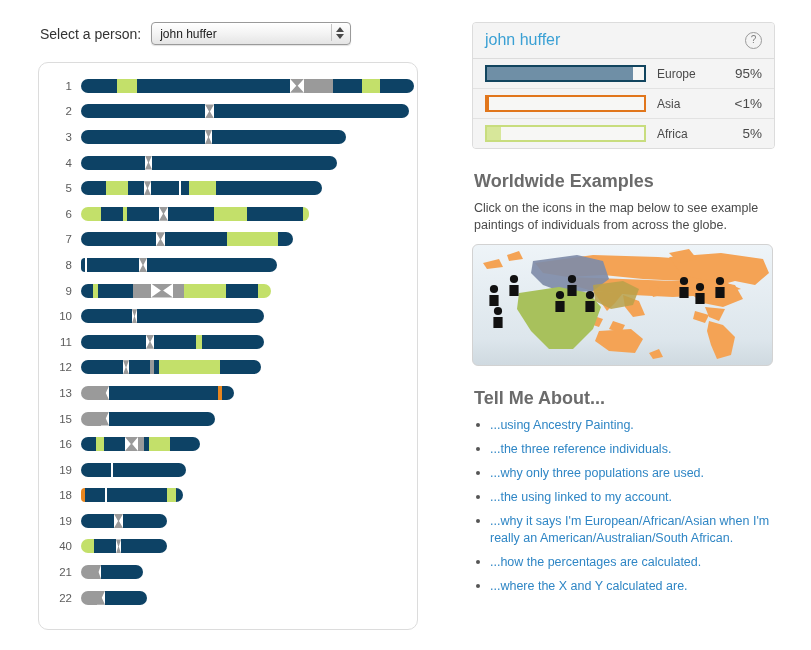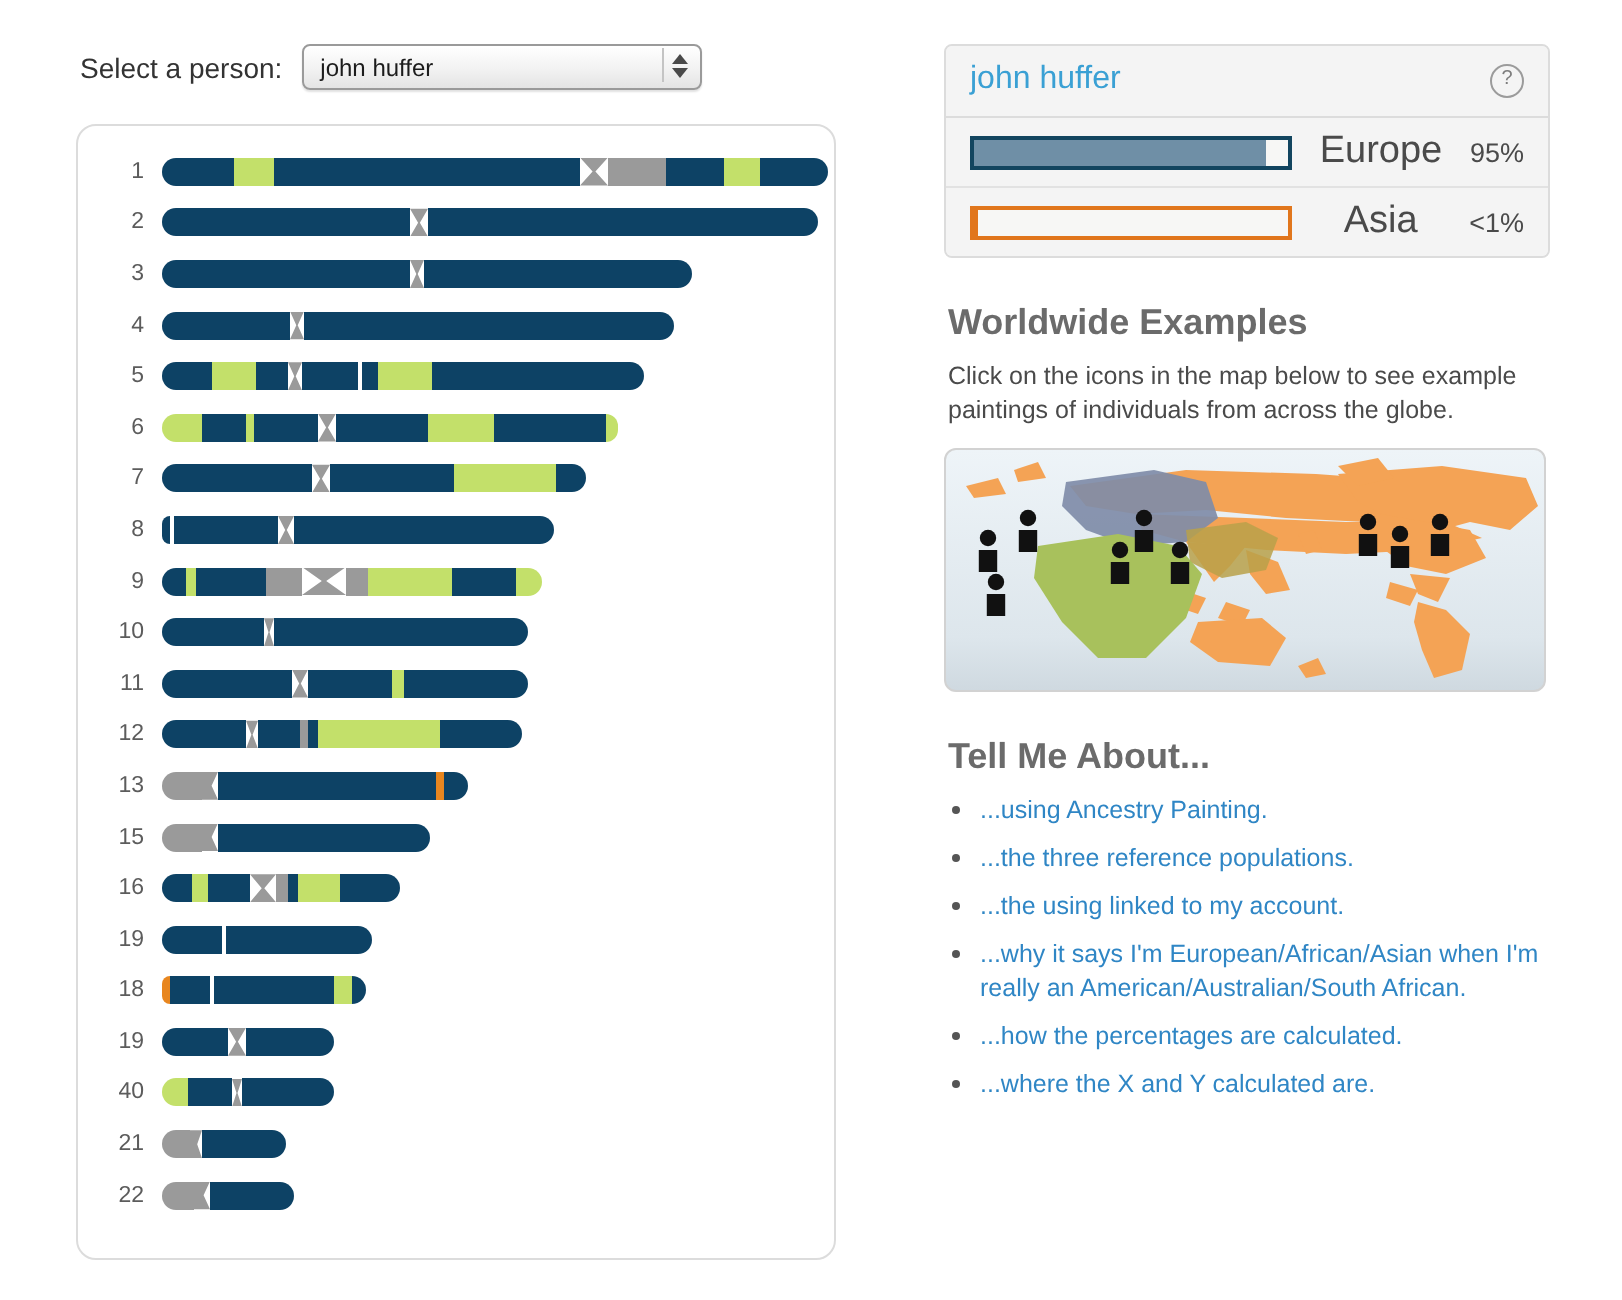--- a/index.html
+++ b/index.html
@@ -118,21 +118,21 @@
     width: 161px; height: 17px; box-sizing: border-box;
     background: #f7f7f5; position: relative;
   }
   .bar-outer.eu { border: 2px solid #12455f; }
   .bar-outer.as { border: 2px solid #e1761c; }
   .bar-outer.af { border: 2px solid #c8dd7e; }
   .bar-fill { position: absolute; left: 0; top: 0; height: 100%; }
   .bar-fill.eu { background: #6f8fa6; }
   .bar-fill.as { background: #e1761c; }
   .bar-fill.af { background: #d7e79a; }
-  .pop-name { font-size: 19px; color: #4a4a4a; flex: 1; text-align: center; }
+  .pop-name { font-size: 12px; color: #4a4a4a; flex: 1; }
   .pop-pct  { font-size: 13.5px; color: #4a4a4a; text-align: left; }
 
   .section-title {
     font-size: 18px; color: #6b6b6b; font-weight: bold;
     margin: 22px 0 8px 2px;
   }
   .section-desc {
     font-size: 12.5px; color: #4a4a4a; line-height: 17px; margin: 0 0 10px 2px;
   }
 
@@ -404,20 +404,27 @@
             <span class="pop-name">Europe</span>
             <span class="pop-pct">95%</span>
           </div>
           <div class="ancestry-row">
             <div class="bar-outer as">
               <div class="bar-fill as" style="width: 1%;"></div>
             </div>
             <span class="pop-name">Asia</span>
             <span class="pop-pct">&lt;1%</span>
           </div>
+          <div class="ancestry-row">
+            <div class="bar-outer af">
+              <div class="bar-fill af" style="width: 9%;"></div>
+            </div>
+            <span class="pop-name">Africa</span>
+            <span class="pop-pct">5%</span>
+          </div>
         </div>
     </div>
 
     <h2 class="section-title">Worldwide Examples</h2>
     <p class="section-desc">Click on the icons in the map below to see example paintings of individuals from across the globe.</p>
 
     <div class="map-box">
       <svg class="map-svg" width="299" height="120" viewBox="0 0 299 120">
 
         <g fill="#f4a355">
@@ -497,21 +504,22 @@
             <circle cx="5" cy="4" r="4.1"></circle>
               <path d="M0.4 10 h9.2 v11 h-9.2 Z"></path>
           </g>
         </g>
       </svg>
     </div>
 
     <h2 class="section-title">Tell Me About...</h2>
     <ul class="tell-list" id="tell-list">
         <li>...using Ancestry Painting.</li>
-        <li>...the three reference populations.</li>
+        <li>...the three reference individuals.</li>
+        <li>...why only three populations are used.</li>
         <li>...the using linked to my account.</li>
         <li>...why it says I'm European/African/Asian when I'm really an American/Australian/South African.</li>
         <li>...how the percentages are calculated.</li>
         <li>...where the X and Y calculated are.</li>
       </ul>
 
   </div>
 </div>
 
 </body></html>

